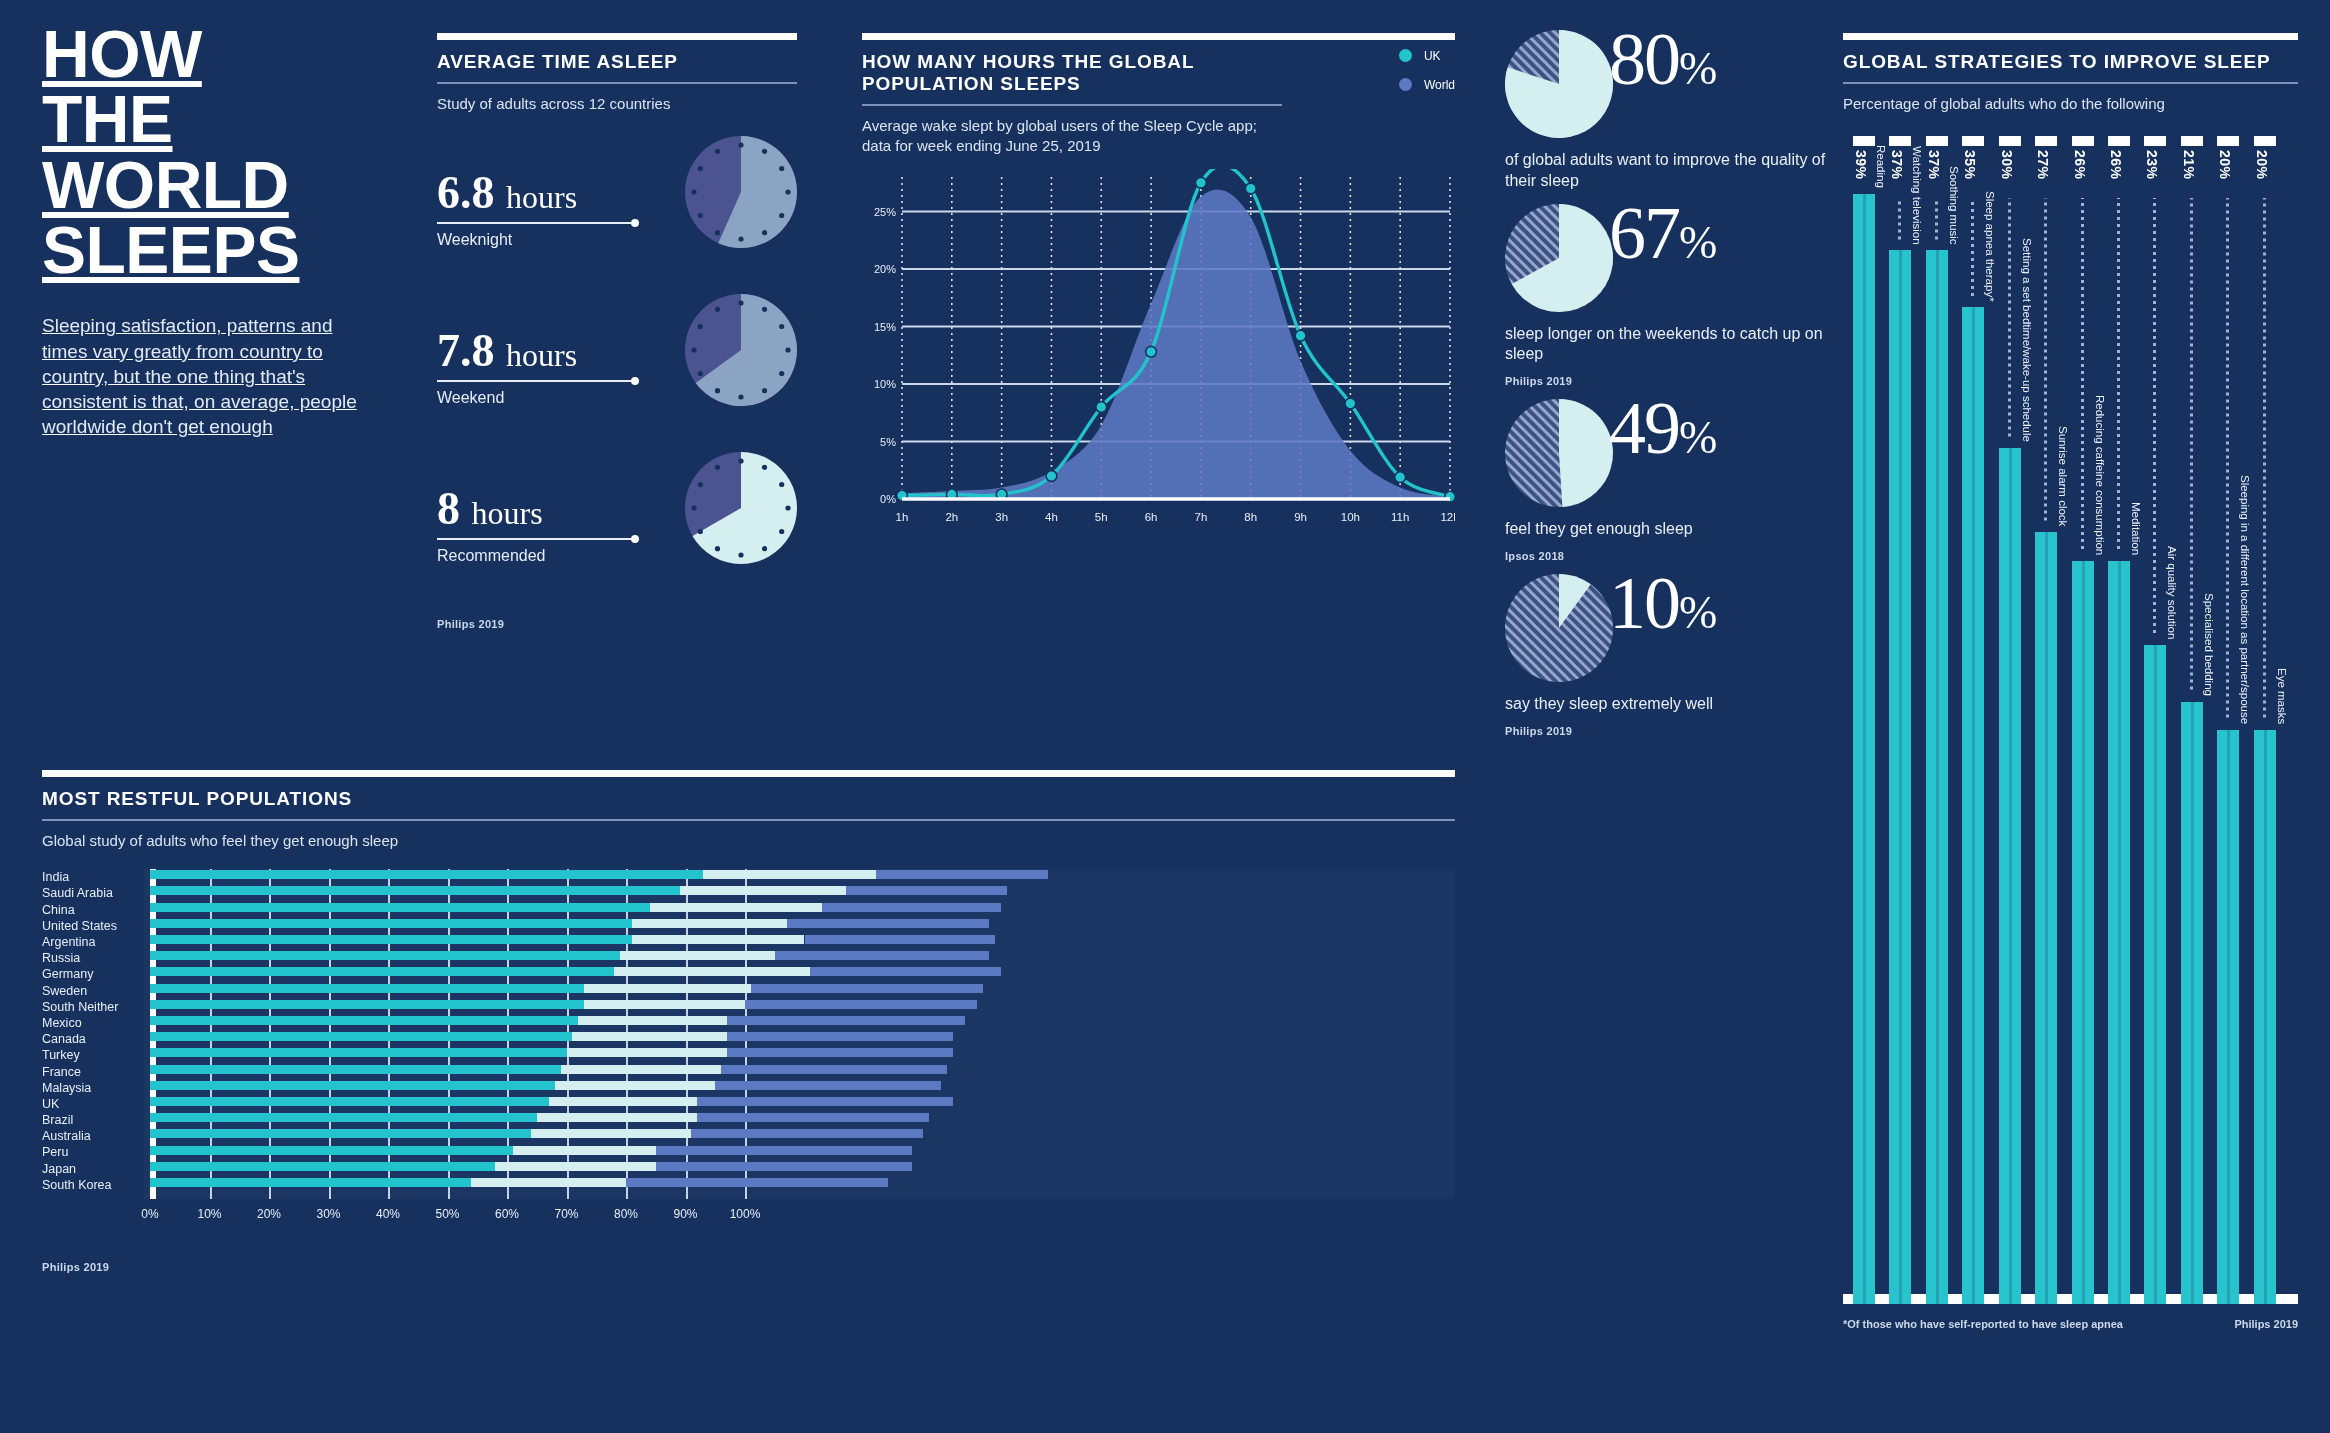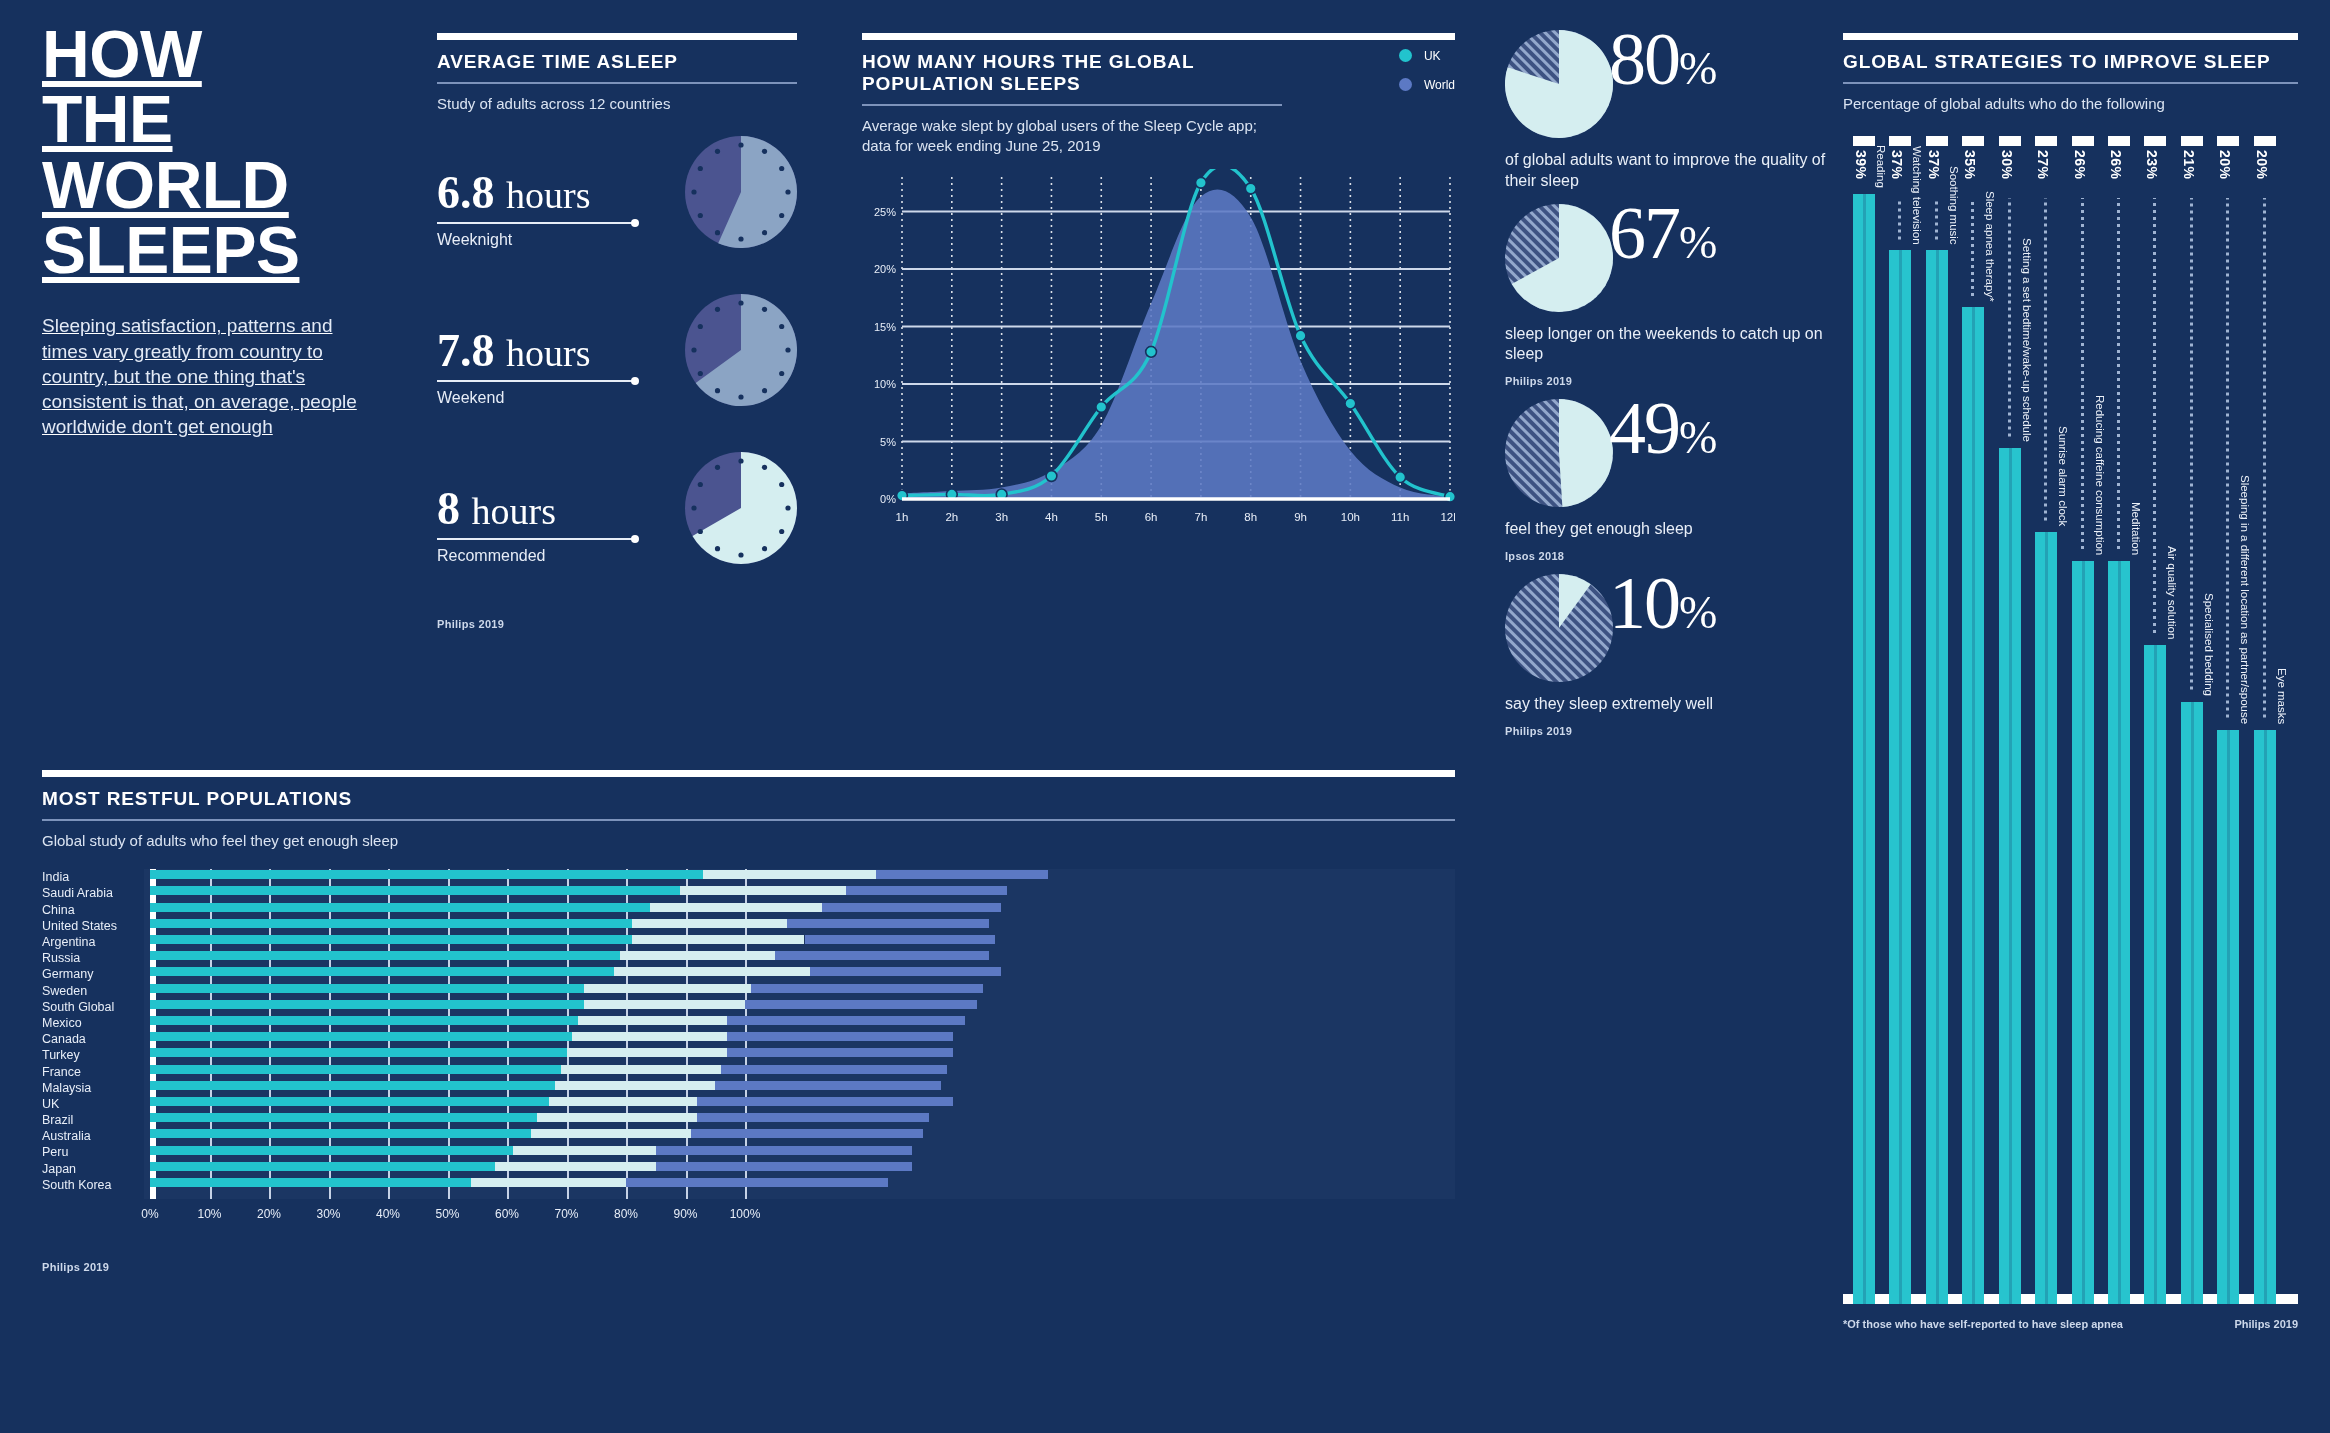--- a/index.html
+++ b/index.html
@@ -27,21 +27,21 @@
     text-transform:uppercase;
   }
   #hero p { margin-top:30px; font-size:19px; line-height:1.33; color:#e3eaf6; }
 
   
   #avg { position:absolute; left:437px; top:33px; width:360px; }
   .clockrow { position:relative; height:152px; margin-top:6px; }
   .big-stat { position:absolute; left:0; top:34px; width:198px; }
   .big-stat .num { font-size:46px; line-height:1; }
   .big-stat .num b { font-weight:bold; }
-  .big-stat .num span.u { font-size:38px; }
+  .big-stat .num span.u { font-size:32px; }
   .statline { position:relative; height:2px; background:#e7edf7; margin:6px 0 7px 0; }
   .statline:after {
     content:""; position:absolute; right:-4px; top:-3px;
     width:8px; height:8px; border-radius:50%; background:#ffffff;
   }
   .big-stat .cap { font-size:16px; color:#e7edf7; }
   .clock { position:absolute; right:0; top:0; width:112px; height:112px; }
 
   
   #dist { position:absolute; left:862px; top:33px; width:593px; }
@@ -482,21 +482,21 @@
   <div class="rp-plot">
     <div class="rp-names" id="rp-names">
         <div class="rp-name">India</div>
         <div class="rp-name">Saudi Arabia</div>
         <div class="rp-name">China</div>
         <div class="rp-name">United States</div>
         <div class="rp-name">Argentina</div>
         <div class="rp-name">Russia</div>
         <div class="rp-name">Germany</div>
         <div class="rp-name">Sweden</div>
-        <div class="rp-name">South Global</div>
+        <div class="rp-name">South Neither</div>
         <div class="rp-name">Mexico</div>
         <div class="rp-name">Canada</div>
         <div class="rp-name">Turkey</div>
         <div class="rp-name">France</div>
         <div class="rp-name">Malaysia</div>
         <div class="rp-name">UK</div>
         <div class="rp-name">Brazil</div>
         <div class="rp-name">Australia</div>
         <div class="rp-name">Peru</div>
         <div class="rp-name">Japan</div>

